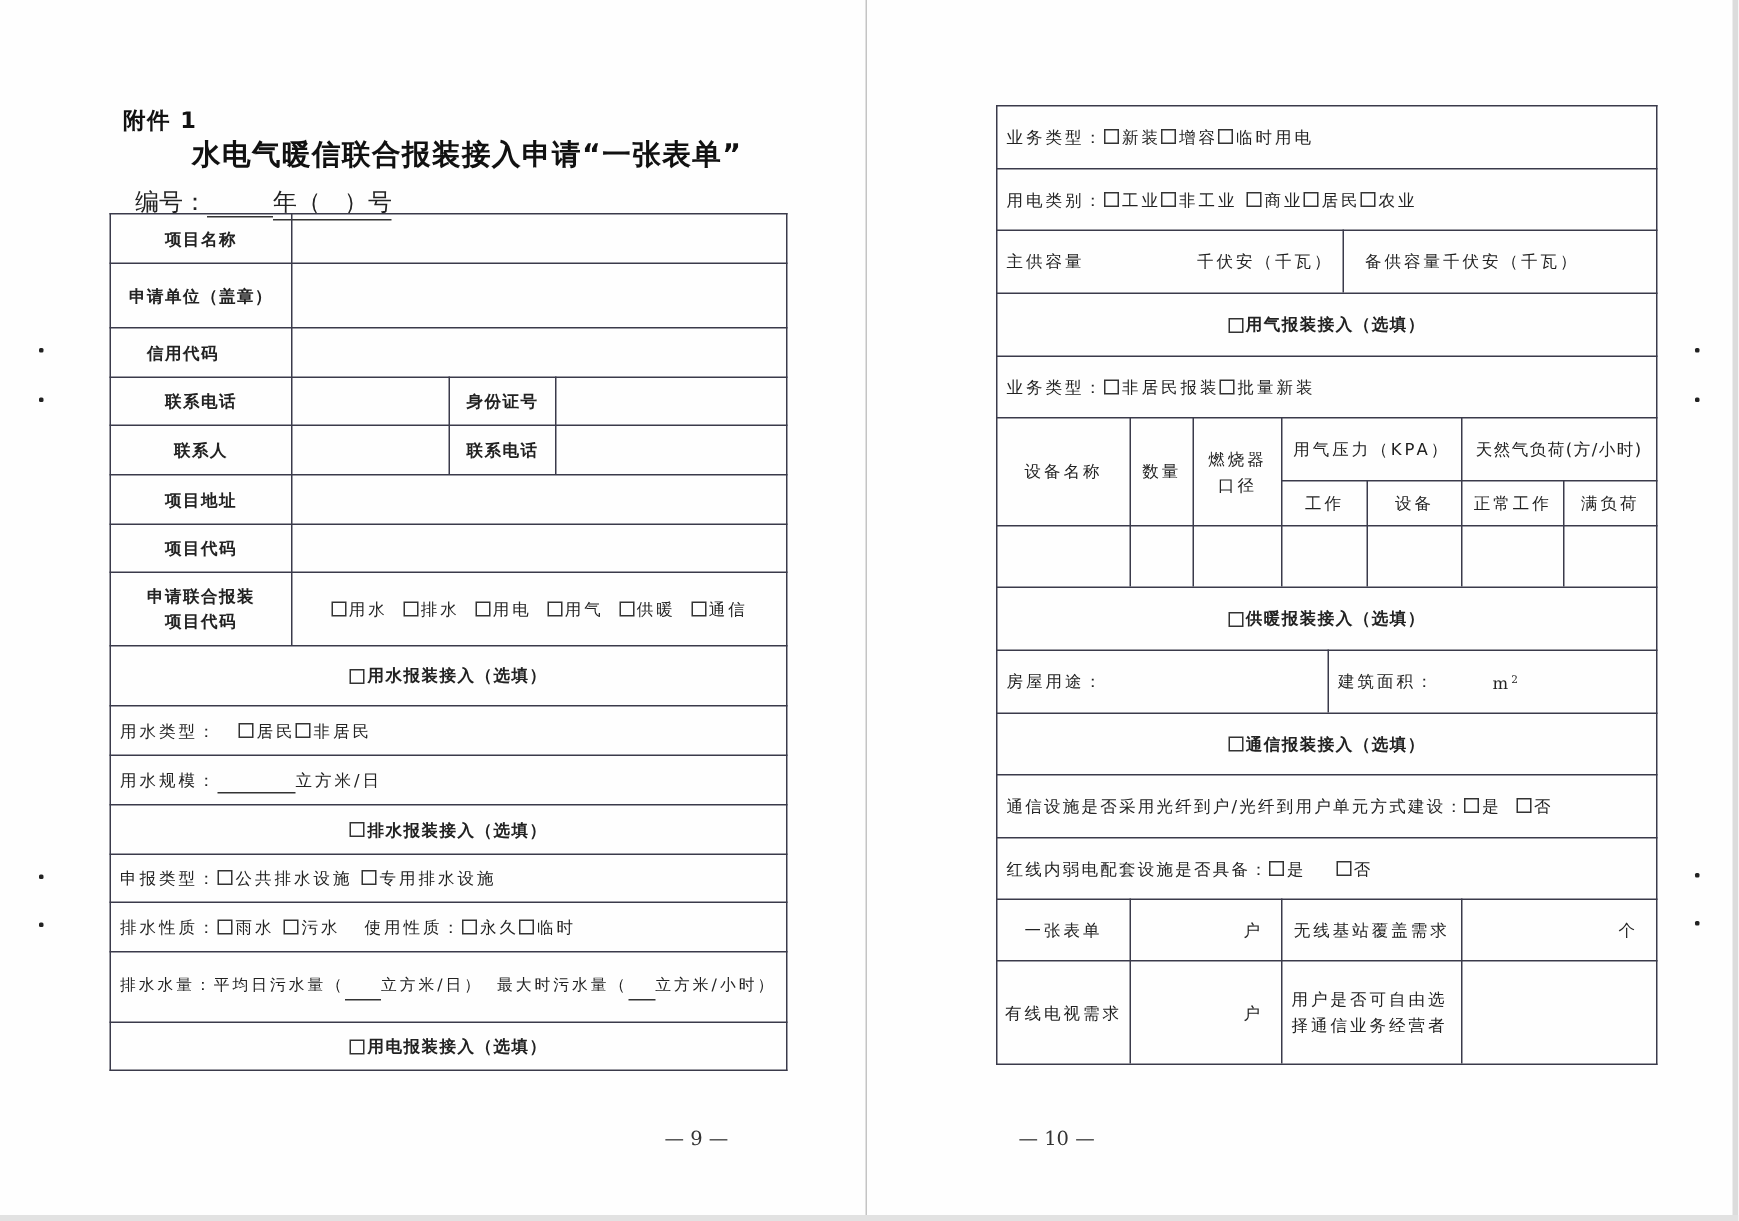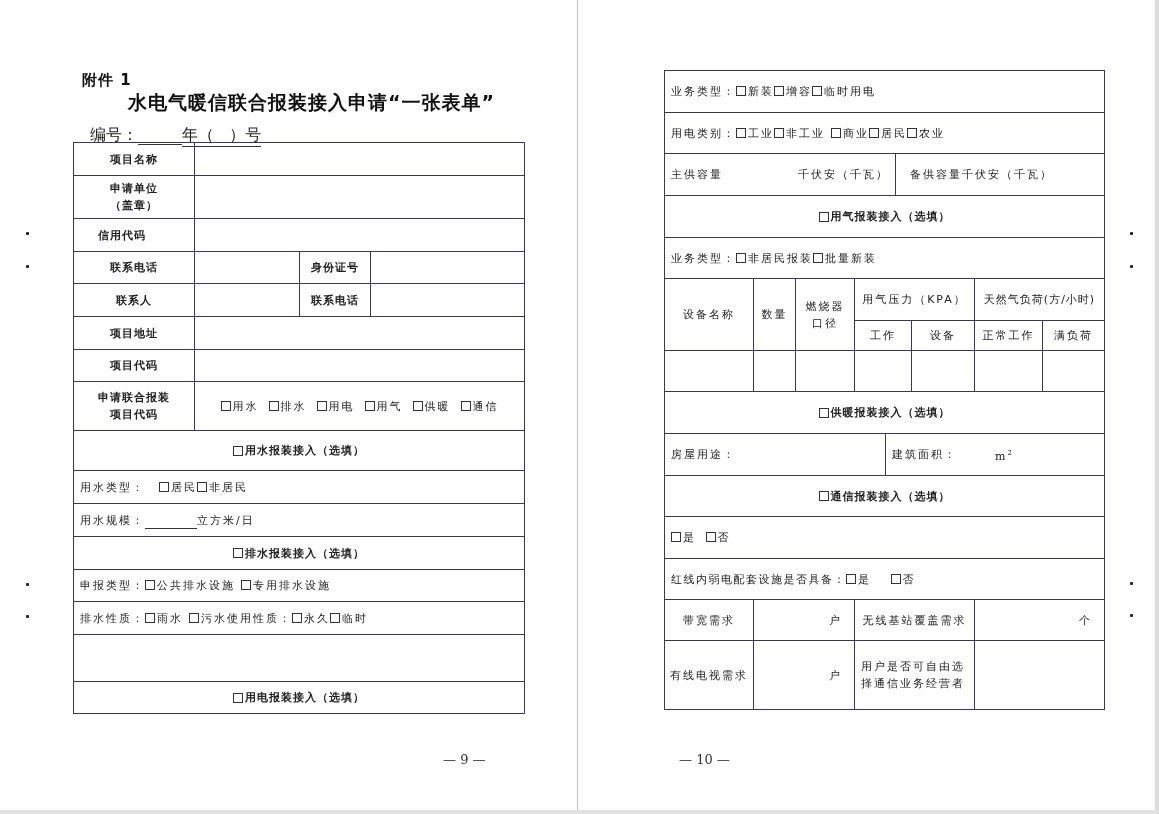--- a/index.html
+++ b/index.html
@@ -89,21 +89,21 @@
   <div class="line h" style="left:73px;top:713px;width:452px"></div>
 
   <div class="line v" style="left:194px;top:142px;height:288px"></div>
   <div class="line v" style="left:299px;top:251px;height:65px"></div>
   <div class="line v" style="left:370px;top:251px;height:65px"></div>
 </div>
 
 <div class="cell c b" style="left:74px;top:143px;width:120px;height:32px">项目名称</div>
 <div class="cell" style="left:195px;top:143px;width:329px;height:32px"></div>
 
-<div class="cell c b" style="left:74px;top:176px;width:120px;height:42px;flex-direction:column">
+<div class="cell c b" style="left:74px;top:176px;width:120px;height:42px;flex-direction:row">
   <span>申请单位</span>
   <span>（盖章）</span>
 </div>
 <div class="cell" style="left:195px;top:176px;width:329px;height:42px"></div>
 
 <div class="cell c b" style="left:62px;top:219px;width:120px;height:32px">信用代码</div>
 <div class="cell" style="left:195px;top:219px;width:329px;height:32px"></div>
 
 <div class="cell c b" style="left:74px;top:252px;width:120px;height:31px">联系电话</div>
 <div class="cell" style="left:195px;top:252px;width:104px;height:31px"></div>
@@ -155,25 +155,29 @@
 </div>
 <div class="cell l sp" style="left:74px;top:570px;width:450px;height:31px">
   <span>申报类型：</span>
   <span><span class="cb"></span><span>公共排水设施</span></span>
   <span style="margin-left:6px"><span class="cb"></span><span>专用排水设施</span></span>
 </div>
 <div class="cell l sp" style="left:74px;top:602px;width:450px;height:32px">
   <span>排水性质：</span>
   <span><span class="cb"></span><span>雨水</span></span>
   <span style="margin-left:6px"><span class="cb"></span><span>污水</span></span>
-  <span style="margin-left:0">使用性质：</span>
+  <span style="margin-left:16px">使用性质：</span>
   <span><span class="cb"></span><span>永久</span></span>
   <span><span class="cb"></span><span>临时</span></span>
 </div>
 <div class="cell sp" style="left:74px;top:635px;width:450px;height:46px;flex-direction:column;align-items:flex-start;justify-content:center;padding-left:6px;font-size:10.5px">
+  <div>
+    <span>排水水量：</span><span>平均日污水量（</span><span class="u" style="width:24px">&nbsp;</span><span>立方米/日）</span>
+    <span style="margin-left:4px">最大时污水量（</span><span class="u" style="width:18px">&nbsp;</span><span>立方米/小时）</span>
+  </div>
 </div>
 
 <div class="cell c b" style="left:74px;top:682px;width:450px;height:31px">
   <span class="cb"></span>
     <span>用电报装接入（选填）</span>
 </div>
 
 <div class="abs pgnum" style="left:443px;top:752px">— 9 —</div>
 
 <div>
@@ -274,29 +278,30 @@
 <div class="cell l sp" style="left:886px;top:434px;width:218px;height:41px">
   <span>建筑面积：</span>
   <span style="margin-left:38px;font-family:'DejaVu Serif',serif"><span>m</span><sup>2</sup></span>
 </div>
 
 <div class="cell c b" style="left:665px;top:476px;width:439px;height:40px">
   <span class="cb"></span>
     <span>通信报装接入（选填）</span>
 </div>
 <div class="cell l" style="left:665px;top:517px;width:439px;height:41px;letter-spacing:1.5px">
+  <span>通信设施是否采用光纤到户/光纤到用户单元方式建设：</span>
   <span><span class="cb"></span><span>是</span></span>
   <span style="margin-left:10px"><span class="cb"></span><span>否</span></span>
 </div>
 <div class="cell l" style="left:665px;top:559px;width:439px;height:40px;letter-spacing:1.5px">
   <span>红线内弱电配套设施是否具备：</span>
   <span><span class="cb"></span><span>是</span></span>
   <span style="margin-left:20px"><span class="cb"></span><span>否</span></span>
 </div>
-<div class="cell c sp" style="left:665px;top:600px;width:88px;height:40px">带宽需求</div>
+<div class="cell c sp" style="left:665px;top:600px;width:88px;height:40px">一张表单</div>
 <div class="cell r" style="left:754px;top:600px;width:100px;height:40px">户</div>
 <div class="cell c sp" style="left:855px;top:600px;width:119px;height:40px">无线基站覆盖需求</div>
 <div class="cell r" style="left:975px;top:600px;width:129px;height:40px">个</div>
 <div class="cell c sp" style="left:665px;top:641px;width:88px;height:68px">有线电视需求</div>
 <div class="cell r" style="left:754px;top:641px;width:100px;height:68px">户</div>
 <div class="cell l sp" style="left:855px;top:641px;width:119px;height:68px;flex-direction:column;align-items:flex-start;justify-content:center">
   <span>用户是否可自由选</span>
   <span>择通信业务经营者</span>
 </div>
 <div class="cell" style="left:975px;top:641px;width:129px;height:68px"></div>

